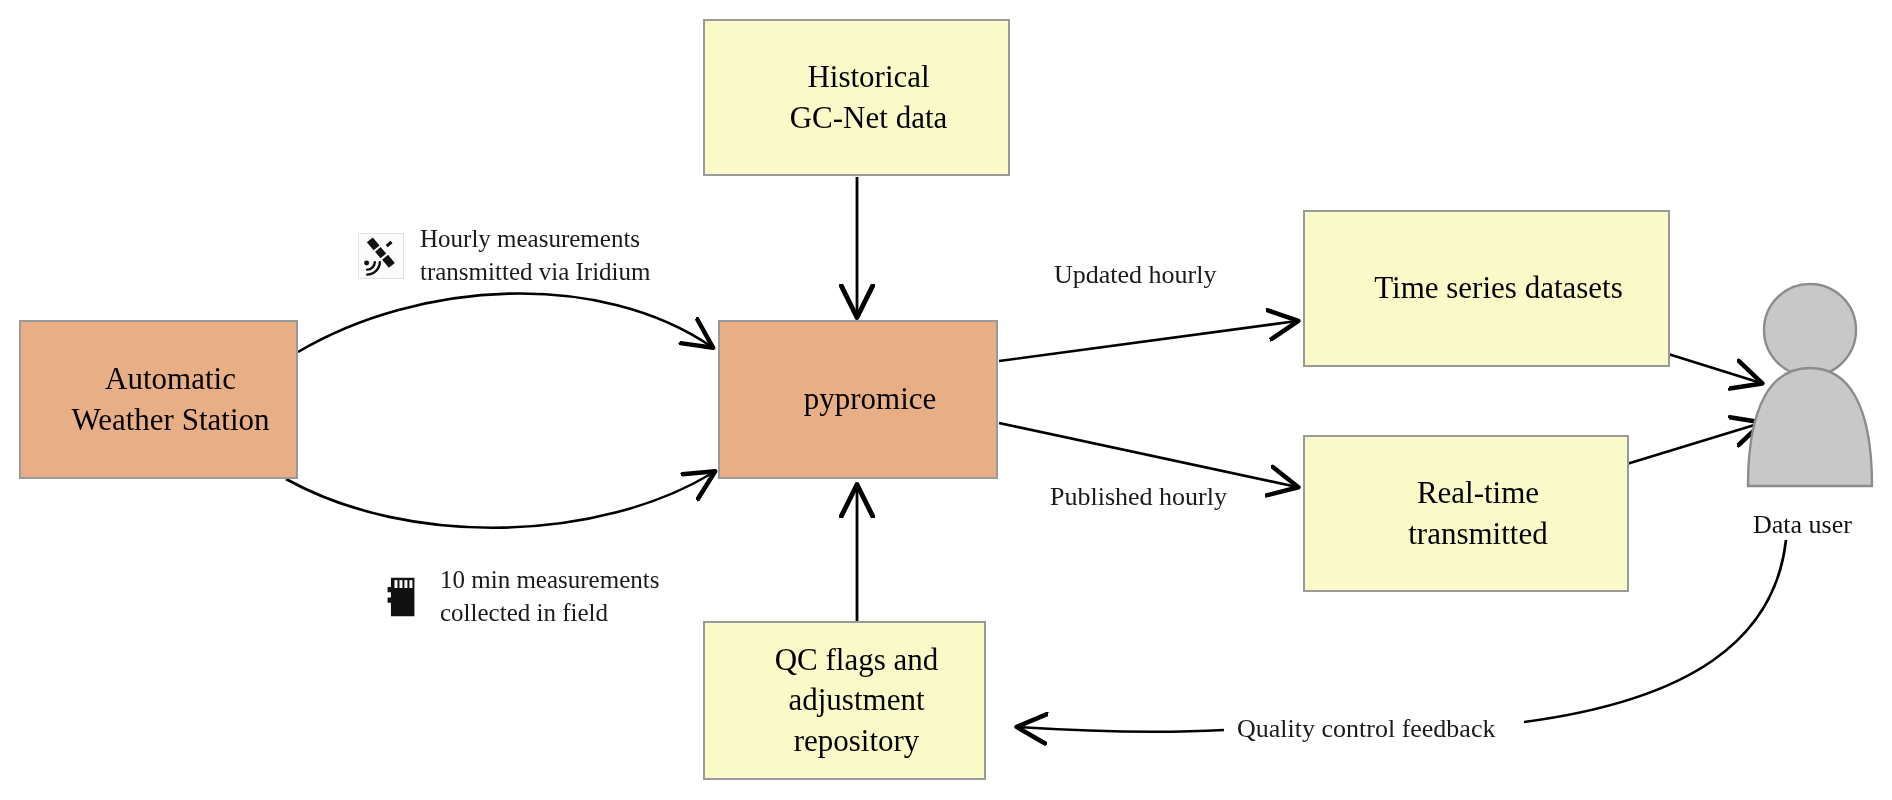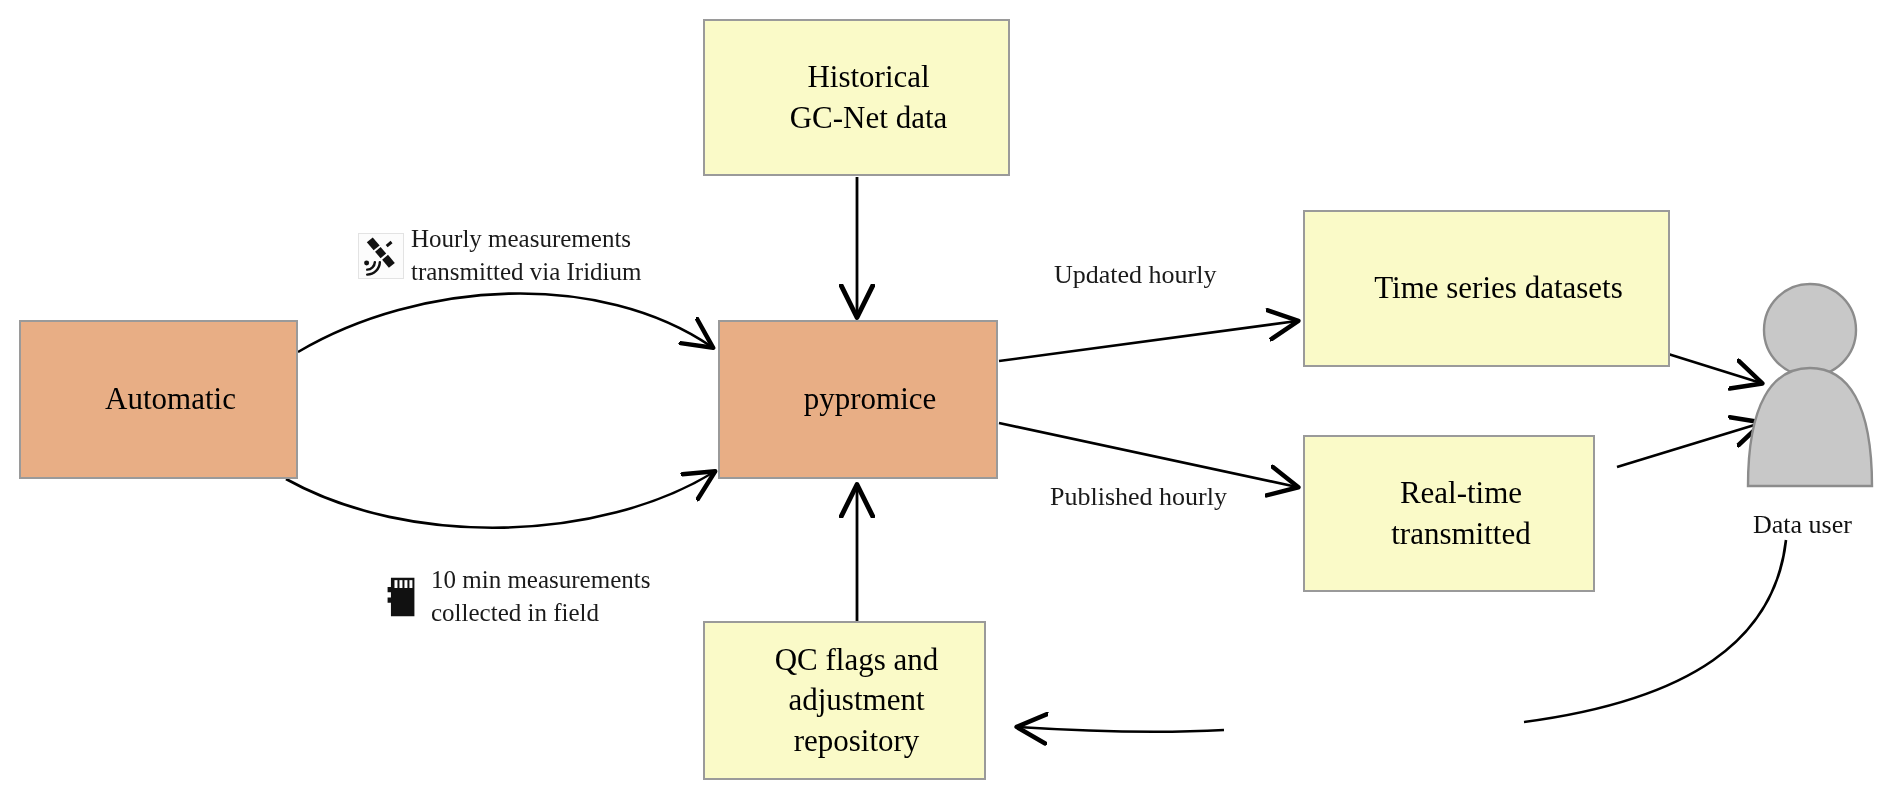--- a/index.html
+++ b/index.html
@@ -47,21 +47,21 @@
     position: absolute;
     color: #1a1a1a;
     font-family: "Liberation Serif", "DejaVu Serif", serif;
     white-space: nowrap;
     line-height: 1.28;
   }
   .icon-note {
     position: absolute;
     display: flex;
     align-items: center;
-    gap: 7px;
+    gap: 16px;
   }
   .icon-note .note-text {
     font-size: 25px;
     color: #1a1a1a;
     line-height: 1.30;
     white-space: nowrap;
   }
   .icon-box {
     width: 46px;
     height: 46px;
@@ -118,32 +118,33 @@
   <div class="node yellow" style="left:703px; top:19px; width:307px; height:157px; font-size:31px;">
     <span class="node-label">
       <span>Historical</span><br>
       <span>GC-Net data</span>
     </span>
   </div>
 
   <div class="node orange" style="left:19px; top:320px; width:279px; height:159px; font-size:31px;">
     <span class="node-label">
       <span>Automatic</span><br>
+      <span>Weather Station</span>
     </span>
   </div>
 
   <div class="node orange" style="left:718px; top:320px; width:280px; height:159px; font-size:31px;">
     <span class="node-label">pypromice</span>
   </div>
 
   <div class="node yellow" style="left:1303px; top:210px; width:367px; height:157px; font-size:31px;">
     <span class="node-label">Time series datasets</span>
   </div>
 
-  <div class="node yellow" style="left:1303px; top:435px; width:292px; height:157px; font-size:31px;">
+  <div class="node yellow" style="left:1303px; top:435px; width:326px; height:157px; font-size:31px;">
     <span class="node-label">
       <span>Real-time</span><br>
       <span>transmitted</span>
     </span>
   </div>
 
   <div class="node yellow" style="left:703px; top:621px; width:283px; height:159px; font-size:31px;">
     <span class="node-label">
       <span>QC flags and</span><br>
       <span>adjustment</span><br>
@@ -194,14 +195,15 @@
     <div class="note-text">
       <span>10 min measurements</span><br>
       <span>collected in field</span>
     </div>
   </div>
 
   <div class="edge-label" style="left:1054px; top:258px; font-size:26px;">Updated hourly</div>
 
   <div class="edge-label" style="left:1050px; top:480px; font-size:26px;">Published hourly</div>
 
+  <div class="edge-label" style="left:1237px; top:712px; font-size:26px;">Quality control feedback</div>
 
 </div>
 
 </body></html>

